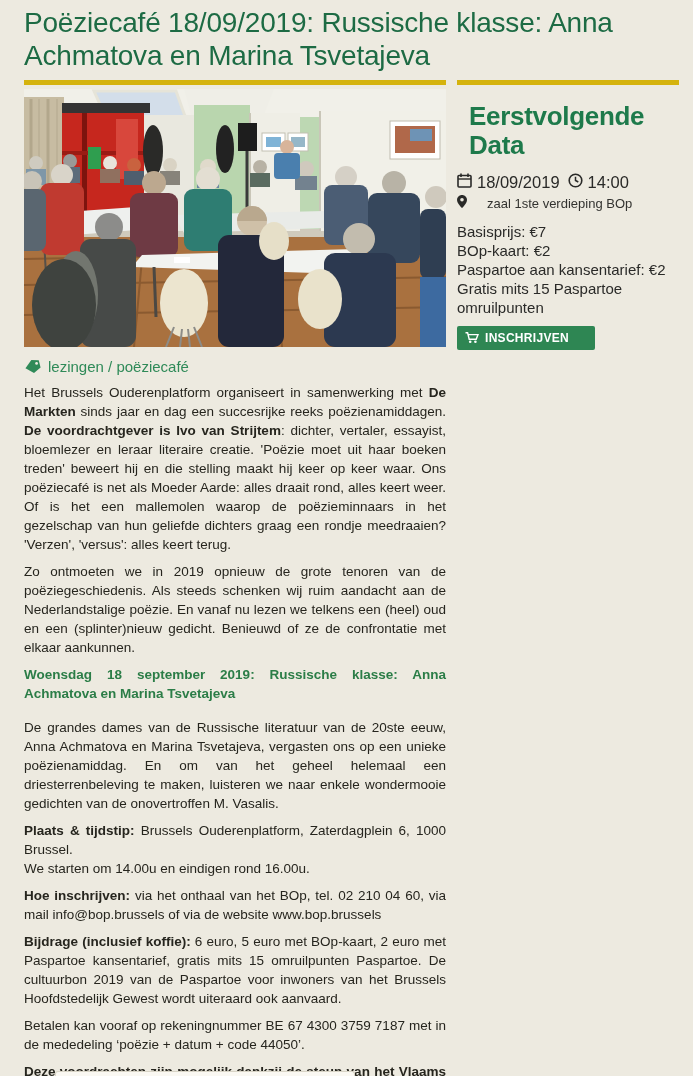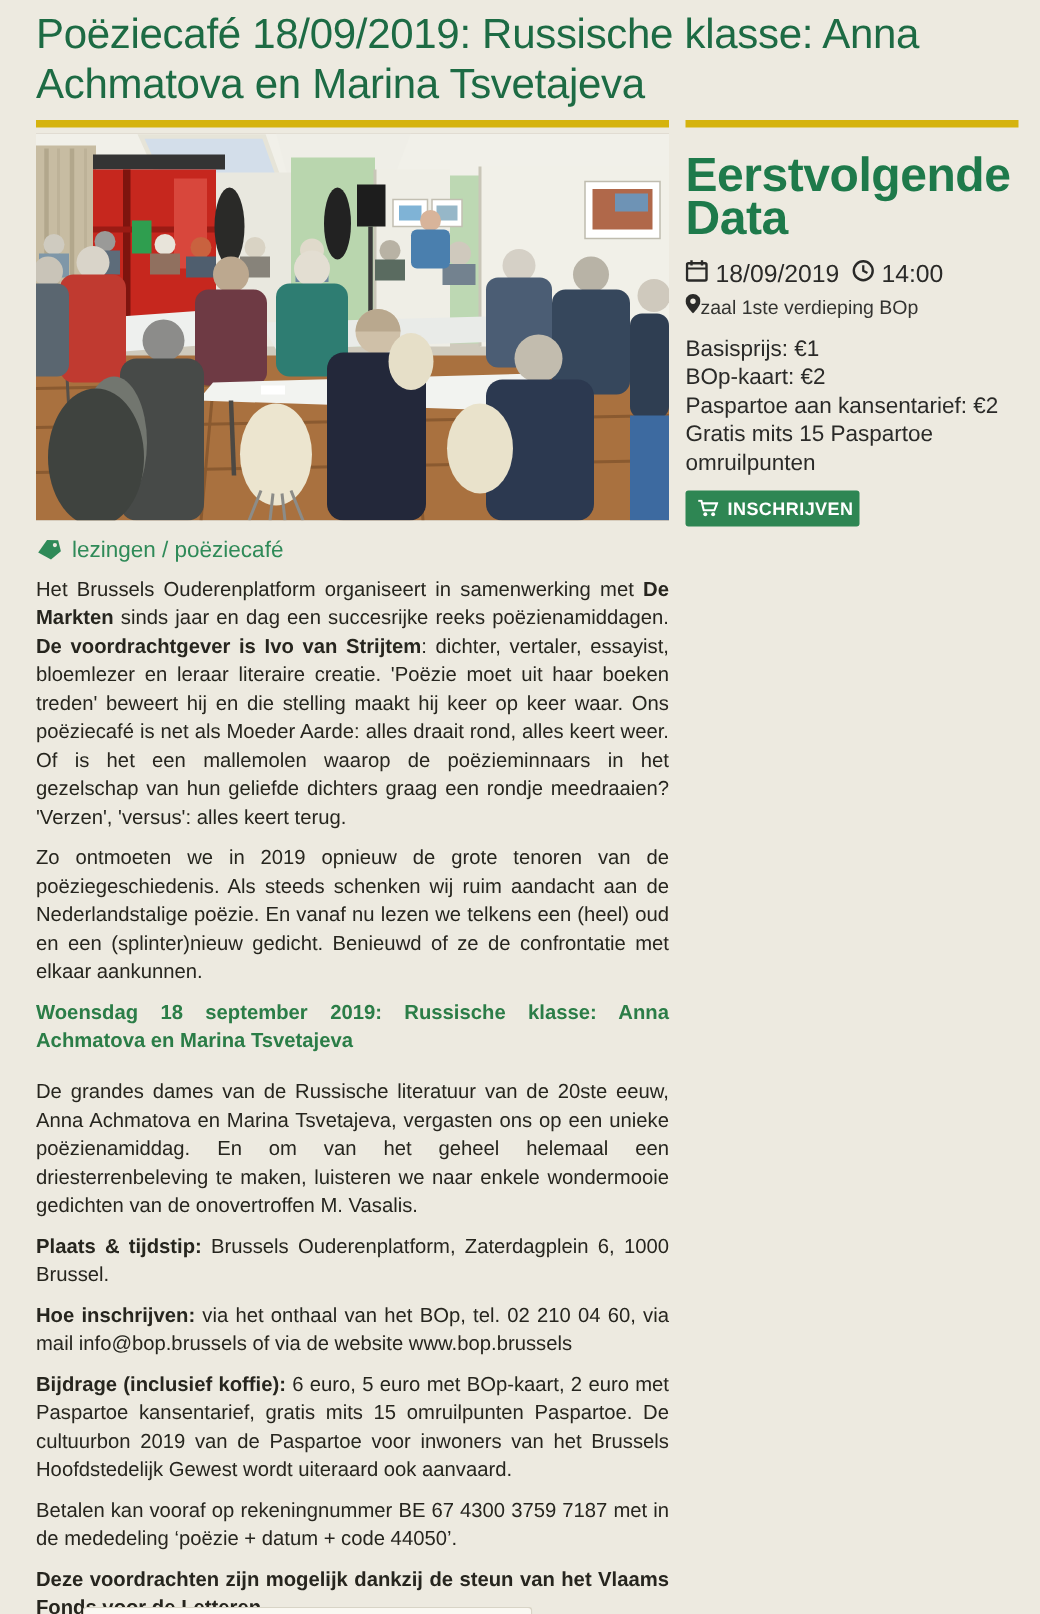--- a/index.html
+++ b/index.html
@@ -26,31 +26,31 @@
   .photo-wrap svg { display:block; }
 
   .tag-row { margin-top:11px; display:flex; align-items:center; color:#2F8A58; font-size:15px; }
   .tag-row .tag-ic { margin-right:7px; display:inline-flex; }
   .article { margin-top:4px; }
   .article p { font-size:13.5px; line-height:19px; text-align:justify; margin:8px 0; }
   .article p.body-heading { color:#2B7D47; font-weight:bold; margin-bottom:15px; }
   .article p.tight { margin-top:0; }
 
   .side-heading {
-    color:#1E7A4B; font-size:32px; line-height:29px; font-weight:bold;
-    margin-top:17px; letter-spacing:-0.3px;
+    color:#1E7A4B; font-size:26px; line-height:29px; font-weight:bold;
+    margin-top:17px; letter-spacing:-0.3px;margin-left:12px;
   }
   .date-row { margin-top:13px; font-size:16.5px; color:#2A2A28; display:flex; align-items:center; gap:5px; }
-  .loc-row { margin-top:3px; font-size:13px; color:#333330; display:flex; align-items:center; gap:0; }
+  .loc-row { margin-top:3px; font-size:13px; color:#333330; display:flex; align-items:center; gap:20px; }
   .price-block { margin-top:11px; font-size:15px; line-height:19px; color:#2A2A28; width:210px; }
   .subscribe-btn {
     margin-top:9px; display:inline-flex; align-items:center; gap:6px;
     background:#2E8653; color:#fff; border:none; font-family:"Liberation Sans",sans-serif;
     font-size:12px; font-weight:bold; letter-spacing:0.3px;
-    padding:5px 4px 5px 8px; border-radius:2px; cursor:pointer;
+    padding:5px 26px 5px 8px; border-radius:2px; cursor:pointer;
   }
   .logo-stub {
     position:absolute; left:55px; bottom:0; width:300px; height:5px;
     background:#FAF8F2; border:1px solid #D8D4C6; border-bottom:none;
     border-radius:3px 3px 0 0;
   }
 </style>
 </head>
 <body>
 
@@ -195,21 +195,21 @@
             </svg>
         </span>
         <span>lezingen / poëziecafé</span>
       </div>
 
       <div class="article">
           <p class="body-p"><span>Het Brussels Ouderenplatform organiseert in samenwerking met </span><span style="font-weight: bold;">De Markten</span><span> sinds jaar en dag een succesrijke reeks poëzienamiddagen. </span><span style="font-weight: bold;">De voordrachtgever is Ivo van Strijtem</span><span>: dichter, vertaler, essayist, bloemlezer en leraar literaire creatie. 'Poëzie moet uit haar boeken treden' beweert hij en die stelling maakt hij keer op keer waar. Ons poëziecafé is net als Moeder Aarde: alles draait rond, alles keert weer. Of is het een mallemolen waarop de poëzieminnaars in het gezelschap van hun geliefde dichters graag een rondje meedraaien? 'Verzen', 'versus': alles keert terug.</span></p>
           <p class="body-p"><span>Zo ontmoeten we in 2019 opnieuw de grote tenoren van de poëziegeschiedenis. Als steeds schenken wij ruim aandacht aan de Nederlandstalige poëzie. En vanaf nu lezen we telkens een (heel) oud en een (splinter)nieuw gedicht. Benieuwd of ze de confrontatie met elkaar aankunnen.</span></p>
           <p class="body-heading"><span style="font-weight: bold;">Woensdag 18 september 2019: Russische klasse: Anna Achmatova en Marina Tsvetajeva</span></p>
           <p class="body-p tight"><span>De grandes dames van de Russische literatuur van de 20ste eeuw, Anna Achmatova en Marina Tsvetajeva, vergasten ons op een unieke poëzienamiddag. En om van het geheel helemaal een driesterrenbeleving te maken, luisteren we naar enkele wondermooie gedichten van de onovertroffen M. Vasalis.</span></p>
-          <p class="body-p"><span style="font-weight: bold;">Plaats &amp; tijdstip:</span><span> Brussels Ouderenplatform, Zaterdagplein 6, 1000 Brussel.</span><br></p>
+          <p class="body-p"><span style="font-weight: bold;">Plaats &amp; tijdstip:</span><span> Brussels Ouderenplatform, Zaterdagplein 6, 1000 Brussel.</span><br><span>We starten om 14.00u en eindigen rond 16.00u.</span></p>
           <p class="body-p"><span style="font-weight: bold;">Hoe inschrijven:</span><span> via het onthaal van het BOp, tel. 02 210 04 60, via mail info@bop.brussels of via de website www.bop.brussels</span></p>
           <p class="body-p"><span style="font-weight: bold;">Bijdrage (inclusief koffie):</span><span> 6 euro, 5 euro met BOp-kaart, 2 euro met Paspartoe kansentarief, gratis mits 15 omruilpunten Paspartoe. De cultuurbon 2019 van de Paspartoe voor inwoners van het Brussels Hoofdstedelijk Gewest wordt uiteraard ook aanvaard.</span></p>
           <p class="body-p"><span>Betalen kan vooraf op rekeningnummer BE 67 4300 3759 7187 met in de mededeling ‘poëzie + datum + code 44050’.</span></p>
           <p class="body-p"><span style="font-weight: bold;">Deze voordrachten zijn mogelijk dankzij de steun van het Vlaams Fonds voor de Letteren.</span></p>
         </div>
 
     </div>
 
     <aside class="side-col">
       <div class="rule"></div>
@@ -239,21 +239,21 @@
         <span>
           <svg width="10" height="13" viewBox="0 0 10 13">
               <path d="M5 0 C2.2 0 0 2.2 0 4.9 C0 8.2 5 13 5 13 C5 13 10 8.2 10 4.9 C10 2.2 7.8 0 5 0 Z" fill="#2A2A28"></path>
               <circle cx="5" cy="4.8" r="1.8" fill="#EDEAE0"></circle>
             </svg>
         </span>
         <span>zaal 1ste verdieping BOp</span>
       </div>
 
       <div class="price-block">
-        <div>Basisprijs: €1</div>
+        <div>Basisprijs: €7</div>
         <div>BOp-kaart: €2</div>
         <div>Paspartoe aan kansentarief: €2</div>
         <div>Gratis mits 15 Paspartoe omruilpunten</div>
       </div>
 
       <button class="subscribe-btn">
         <span style="display:inline-flex;">
           <svg width="14" height="12" viewBox="0 0 14 12">
               <path d="M0.5 0.8 H2.6 L4.2 7.2 H11.2 L13 2.6 H3.2" fill="none" stroke="#FFFFFF" stroke-width="1.4"></path>
               <circle cx="5.2" cy="9.8" r="1.3" fill="#FFFFFF"></circle>

